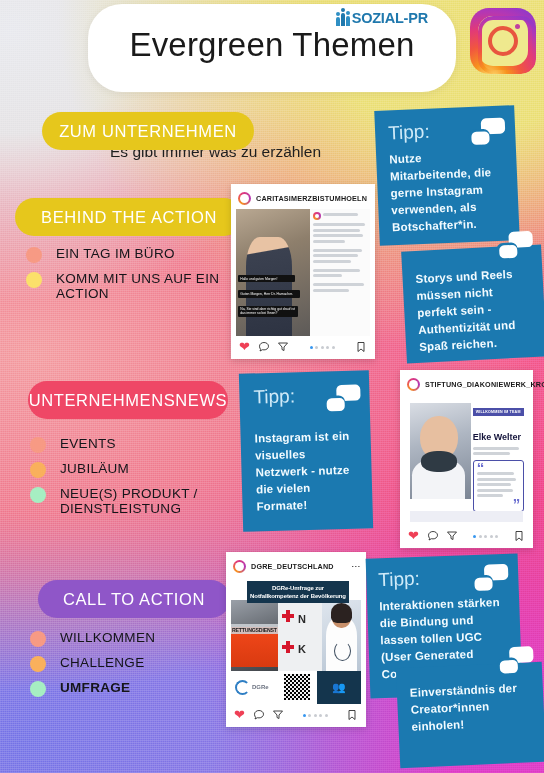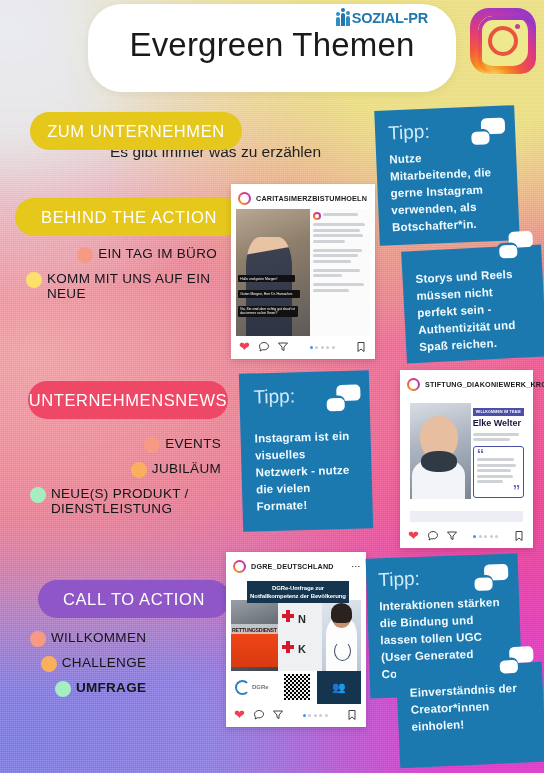--- a/index.html
+++ b/index.html
@@ -61,29 +61,29 @@
   #ig-badge .lens{
     width:22px;height:22px;border-radius:50%;border:4px solid #e8553f;
   }
   #ig-badge .dot{position:absolute;right:8px;top:8px;width:5px;height:5px;border-radius:50%;background:#c03fa0;}
 
   
   .pill{
     position:absolute;border-radius:22px;display:flex;align-items:center;justify-content:center;
     color:#fff;font-size:16.5px;letter-spacing:.6px;z-index:12;
   }
-  #pill-unternehmen{left:30px;top:112px;width:212px;height:38px;background:#e6c71c;}
+  #pill-unternehmen{left:42px;top:112px;width:212px;height:38px;background:#e6c71c;}
   #pill-behind{left:15px;top:198px;width:228px;height:38px;background:#e6c71c;}
   #pill-news{left:28px;top:381px;width:200px;height:38px;background:#ef4766;}
   #pill-cta{left:38px;top:580px;width:192px;height:38px;background:#8f56c8;}
   #subtitle{
     position:absolute;left:110px;top:143px;font-size:15.5px;color:#1f1f1f;z-index:11;white-space:nowrap;
   }
   .bullets{position:absolute;z-index:11;}
-  .bl{display:flex;align-items:flex-start;gap:5px;margin-bottom:8px;justify-content:flex-end;}
+  .bl{display:flex;align-items:flex-start;gap:14px;margin-bottom:8px;}
   .dot-b{width:16px;height:16px;border-radius:50%;flex:0 0 16px;margin-top:1px;}
   .bl-txt{font-size:13.5px;color:#15151a;letter-spacing:.3px;line-height:15px;max-width:170px;}
   .bl-txt.bold{font-weight:bold;}
   #bullets-behind{left:26px;top:246px;}
   #bullets-news{left:30px;top:436px;}
   #bullets-cta{left:30px;top:630px;}
 
   
   .tip{position:absolute;background:#1b79b0;color:#fff;z-index:20;}
   .tip .ttl{font-size:19px;color:#cfeaf8;margin-bottom:7px;font-weight:300;}
@@ -134,21 +134,21 @@
   .ovl{position:absolute;background:#111;color:#fff;font-size:3.4px;line-height:4.4px;padding:1.5px 2px;border-radius:1px;}
 
   #p2-media{background:#fff;}
   #p2-photo{position:absolute;left:4%;top:6%;width:50%;height:74%;
     background:linear-gradient(165deg,#d9dde4 0%,#aeb6c2 40%,#7b8594 100%);}
   #p2-face{position:absolute;left:16%;top:14%;width:62%;height:46%;border-radius:48%;background:#e7bfa0;}
   #p2-body{position:absolute;left:4%;bottom:0;width:86%;height:42%;background:#f3f4f7;border-radius:40% 40% 0 0;}
   #p2-scarf{position:absolute;left:18%;bottom:28%;width:58%;height:22%;background:#2f3a44;border-radius:45%;}
   #p2-right{position:absolute;right:3%;top:10%;width:42%;height:70%;}
   #p2-badge{background:#4b4fa8;color:#fff;font-size:3.6px;font-weight:bold;padding:2px 3px;letter-spacing:.2px;}
-  #p2-name{font-size:9px;font-weight:bold;color:#15153c;line-height:9.5px;margin-top:3px;}
+  #p2-name{font-size:9px;font-weight:bold;color:#15153c;line-height:9.5px;margin-top:17px;}
   .quote-box{margin-top:5px;border:1px solid #4b4fa8;border-radius:3px;padding:3px;position:relative;}
   .qm{font-size:15px;color:#6b6fd0;line-height:8px;font-weight:bold;}
   #p2-bar{position:absolute;left:4%;bottom:2%;right:4%;height:9%;background:#edeef5;}
 
   #p3-media{background:#fff;}
   #p3-banner{position:absolute;left:12%;top:3%;width:76%;background:#14354d;color:#fff;
     font-size:6px;font-weight:bold;text-align:center;line-height:8px;padding:3px 2px;z-index:3;letter-spacing:-.1px;}
   #p3-photostrip{position:absolute;left:0;top:18%;right:0;height:56%;display:flex;}
   #p3-a{width:36%;background:linear-gradient(160deg,#9aa0a8 0%,#6e737a 40%,#3f4348 100%);position:relative;}
   #p3-vest{position:absolute;left:0;right:0;bottom:6%;height:56%;background:linear-gradient(180deg,#f2481a 0%,#d93a10 100%);}
@@ -400,21 +400,21 @@
   <div class="pill" id="pill-behind">
     <span>BEHIND THE ACTION</span>
   </div>
   <div class="bullets" id="bullets-behind">
     <div class="bl">
       <div class="dot-b" style="background:#f79a84;"></div>
       <div class="bl-txt">EIN TAG IM BÜRO</div>
     </div>
     <div class="bl">
       <div class="dot-b" style="background:#fbe06a;"></div>
-      <div class="bl-txt">KOMM MIT UNS AUF EIN NEUE</div>
+      <div class="bl-txt">KOMM MIT UNS AUF EIN ACTION</div>
     </div>
   </div>
 
   <div class="pill" id="pill-news">
     <span>UNTERNEHMENSNEWS</span>
   </div>
   <div class="bullets" id="bullets-news">
     <div class="bl">
       <div class="dot-b" style="background:#f79a84;"></div>
       <div class="bl-txt">EVENTS</div>

